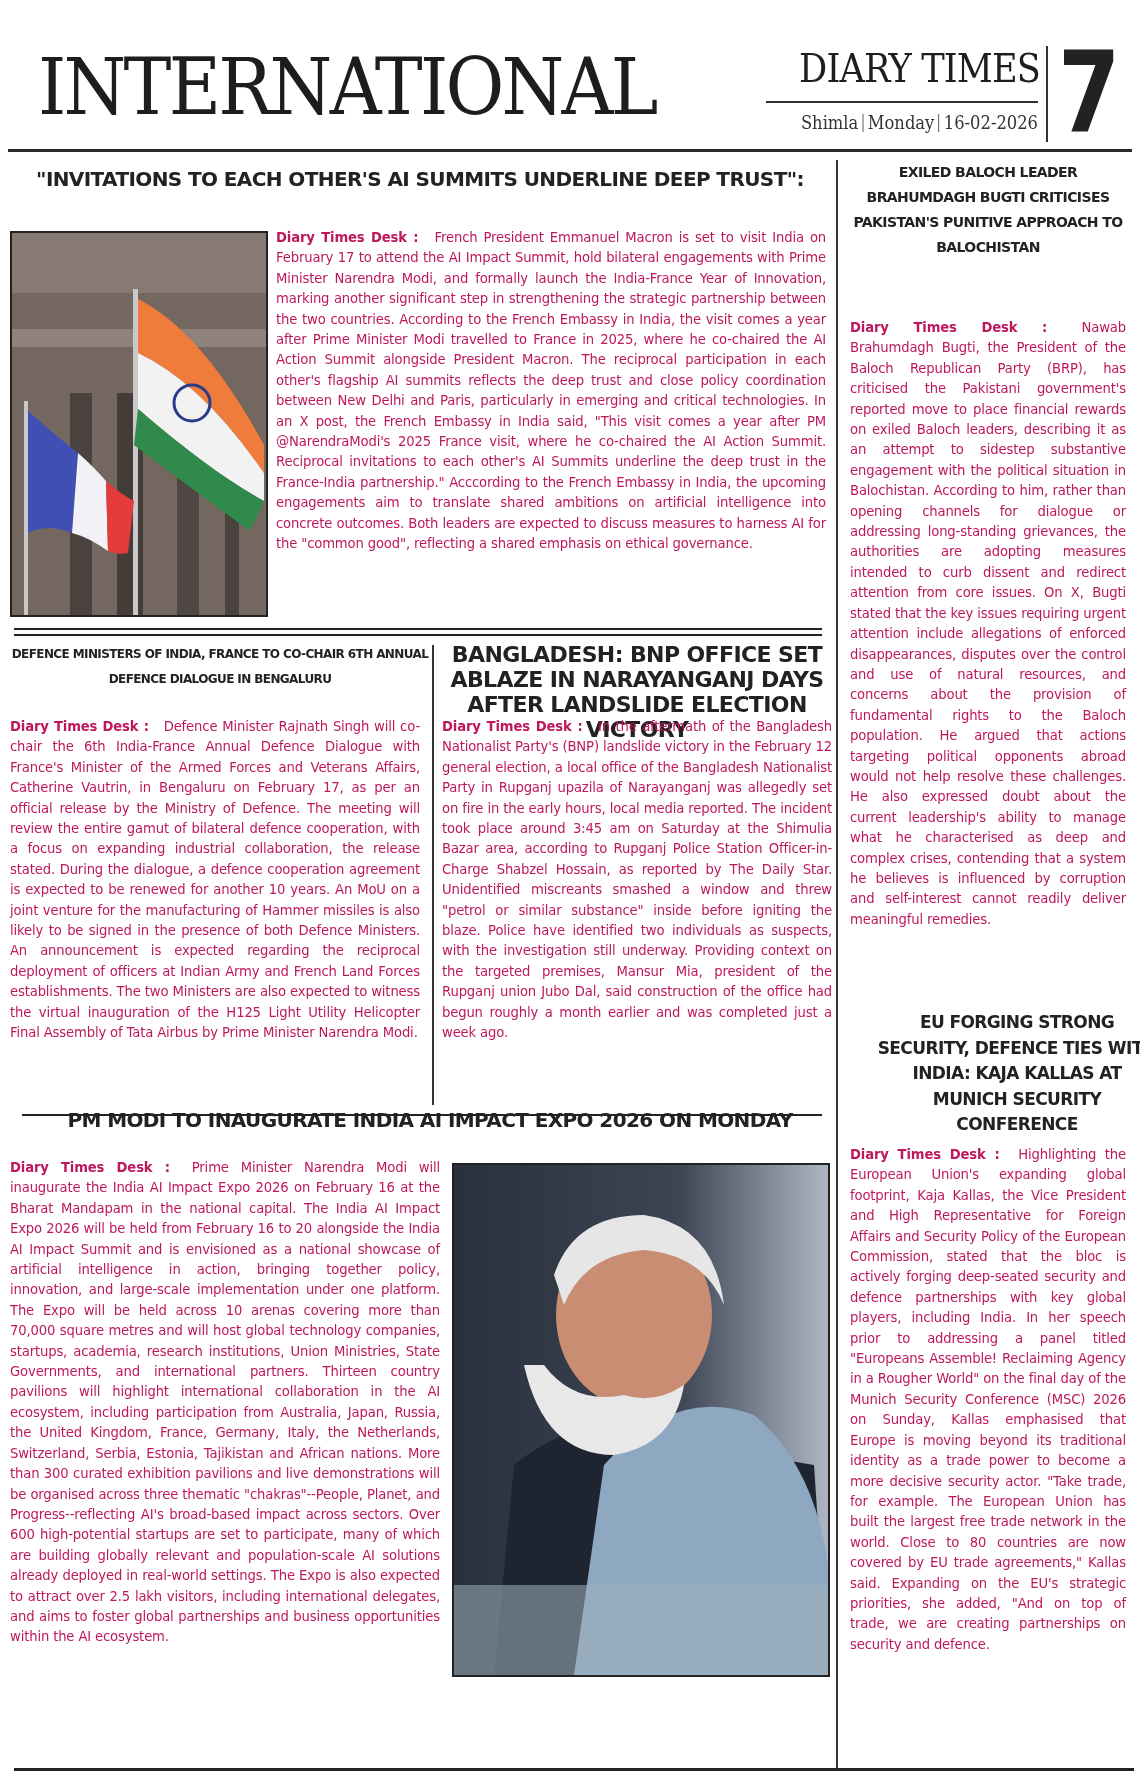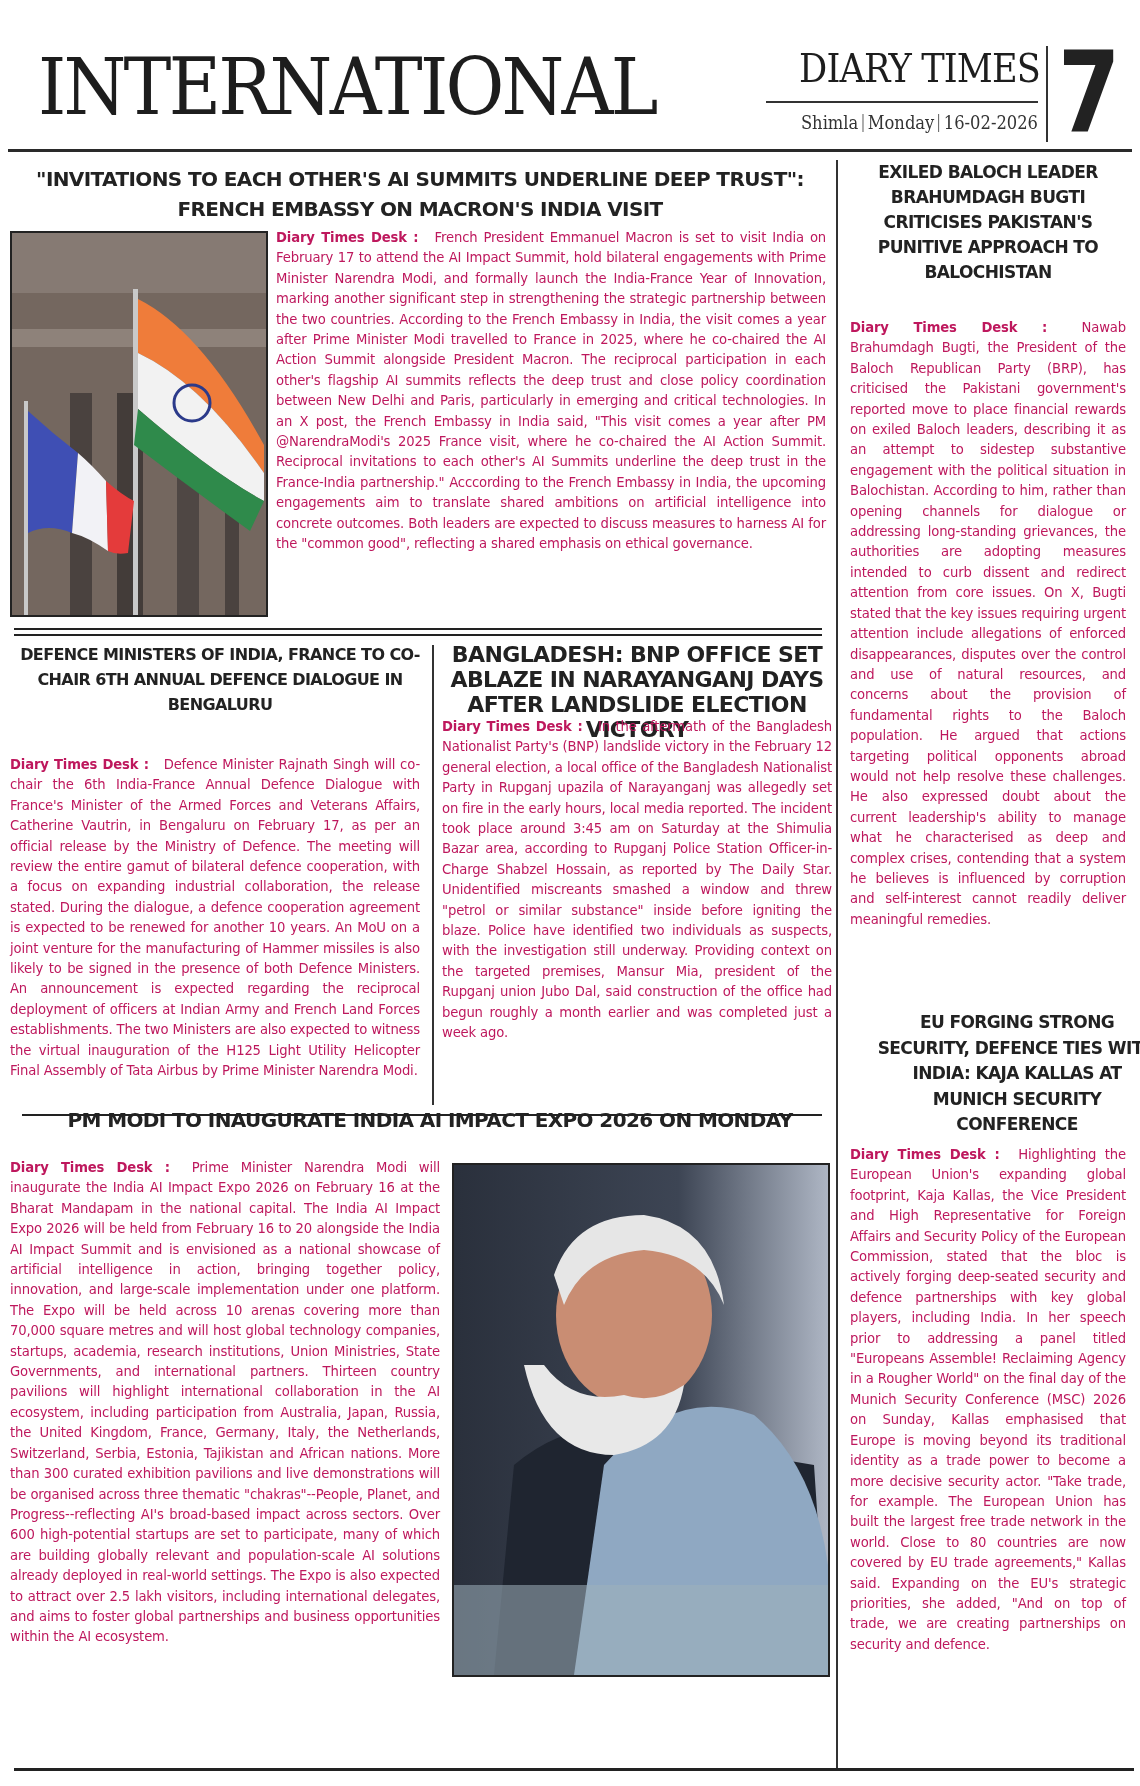--- a/index.html
+++ b/index.html
@@ -14,32 +14,32 @@
   .v-rule-mast { left: 1046px; top: 46px; width: 2px; height: 96px; background: #333; }
   .page-no { left: 1058px; top: 36px; font-family: "DejaVu Sans", sans-serif; font-weight: bold; font-size: 112px; line-height: 1; color: #222; transform: scaleX(0.8); transform-origin: left top; }
   .mast-rule { left: 8px; top: 149px; width: 1124px; height: 3px; background: #2a2a2a; }
 
   
   .col-rule { width: 2px; background: #333; }
 
   
   .hl { font-family: "DejaVu Sans", sans-serif; font-weight: bold; text-align: center; color: #222; letter-spacing: -0.6px; }
   .hl-main { left: 20px; top: 164px; width: 800px; font-size: 20px; line-height: 30px; }
-  .hl-right { left: 846px; top: 160px; width: 284px; font-size: 17px; line-height: 25px; }
-  .hl-def { left: 10px; top: 642px; width: 420px; font-size: 16px; line-height: 25px; }
+  .hl-right { left: 846px; top: 160px; width: 284px; font-size: 14px; line-height: 25px; }
+  .hl-def { left: 10px; top: 642px; width: 420px; font-size: 12px; line-height: 25px; }
   .hl-bd { left: 440px; top: 642px; width: 394px; font-size: 22px; line-height: 25px; }
   .hl-pm { left: 20px; top: 1106px; width: 820px; font-size: 20px; line-height: 28px; text-align: center; }
   .hl-eu { left: 846px; top: 1010px; width: 284px; font-size: 17px; line-height: 25.5px; margin-left: 29px; }
 
   
   .body { font-family: "DejaVu Sans", sans-serif; font-size: 13.2px; line-height: 20.4px; text-align: justify; color: #be185d; letter-spacing: -0.15px; }
   .lead { font-weight: bold; margin-right: 10px; }
   .body-main { left: 276px; top: 228px; width: 550px; }
   .body-right-1 { left: 850px; top: 290px; width: 276px; margin-top: 28px; }
-  .body-def { left: 10px; top: 755px; width: 410px; }
+  .body-def { left: 10px; top: 717px; width: 410px; }
   .body-bd { left: 442px; top: 717px; width: 390px; }
   .body-pm { left: 10px; top: 1158px; width: 430px; }
   .body-eu { left: 850px; top: 1145px; width: 276px; }
 
   
   .photo { border: 2px solid #222; box-sizing: border-box; overflow: hidden; }
   .photo-flags { left: 10px; top: 231px; width: 258px; height: 386px; background: linear-gradient(180deg, #7d6f6a 0%, #6d625e 35%, #5b524f 60%, #4a4340 100%); }
   .photo-modi { left: 452px; top: 1163px; width: 378px; height: 514px; background: linear-gradient(135deg, #2c3340 0%, #3a4250 40%, #8a93a3 75%, #b9c0cc 100%); }
 
   .double-rule { height: 2px; background: #222; }
@@ -55,21 +55,20 @@
 </div>
 <div class="abs v-rule-mast"></div>
 <div class="abs page-no">7</div>
 <div class="abs mast-rule"></div>
 
 <div class="abs col-rule" style="left:836px; top:160px; height:1608px;"></div>
 <div class="abs col-rule" style="left:432px; top:645px; height:460px;"></div>
 
 <div class="abs hl hl-main">
   <div>"INVITATIONS TO EACH OTHER'S AI SUMMITS UNDERLINE DEEP TRUST":</div>
-  <div>FRENCH EMBASSY ON MACRON'S INDIA VISIT</div>
 </div>
 <div class="abs photo photo-flags">
   <svg width="254" height="382" viewBox="0 0 254 382">
     <rect x="0" y="0" width="254" height="382" fill="#74675f"></rect>
     <rect x="0" y="0" width="254" height="60" fill="#867a73"></rect>
     <rect x="0" y="96" width="254" height="18" fill="#8e827a"></rect>
     <rect x="58" y="160" width="22" height="222" fill="#4a423f"></rect>
     <rect x="105" y="160" width="26" height="222" fill="#433c39"></rect>
     <rect x="165" y="160" width="22" height="222" fill="#4f4744"></rect>
     <rect x="213" y="180" width="14" height="202" fill="#4a423f"></rect>

